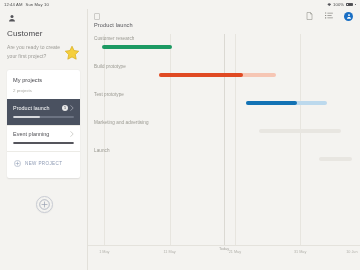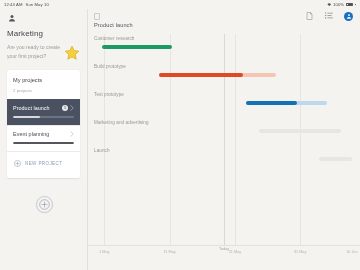--- a/index.html
+++ b/index.html
@@ -173,21 +173,21 @@
 
   <div class="sidebar">
 
     <div class="sb-avatar">
       <svg viewBox="0 0 16 16" width="8" height="8">
         <circle cx="8" cy="5" r="3" fill="#55555a"></circle>
         <path d="M2 15c0-3.3 2.7-5 6-5s6 1.7 6 5z" fill="#55555a"></path>
       </svg>
     </div>
 
-    <div class="projects-title">Marketing</div>
+    <div class="projects-title">Customer</div>
 
     <div class="promo">
       <div class="promo-text">Are you ready to create your first project?</div>
       <div class="star">
         <svg viewBox="0 0 24 24" width="16" height="16">
           <path d="M12 1.8l3.1 6.5 7 1-5.1 5 1.3 7-6.3-3.4L5.7 21.3l1.3-7-5.1-5 7-1z" fill="#f5cf3d" stroke="#d9ae1f" stroke-width="1.1" stroke-linejoin="round"></path>
         </svg>
       </div>
     </div>
 

